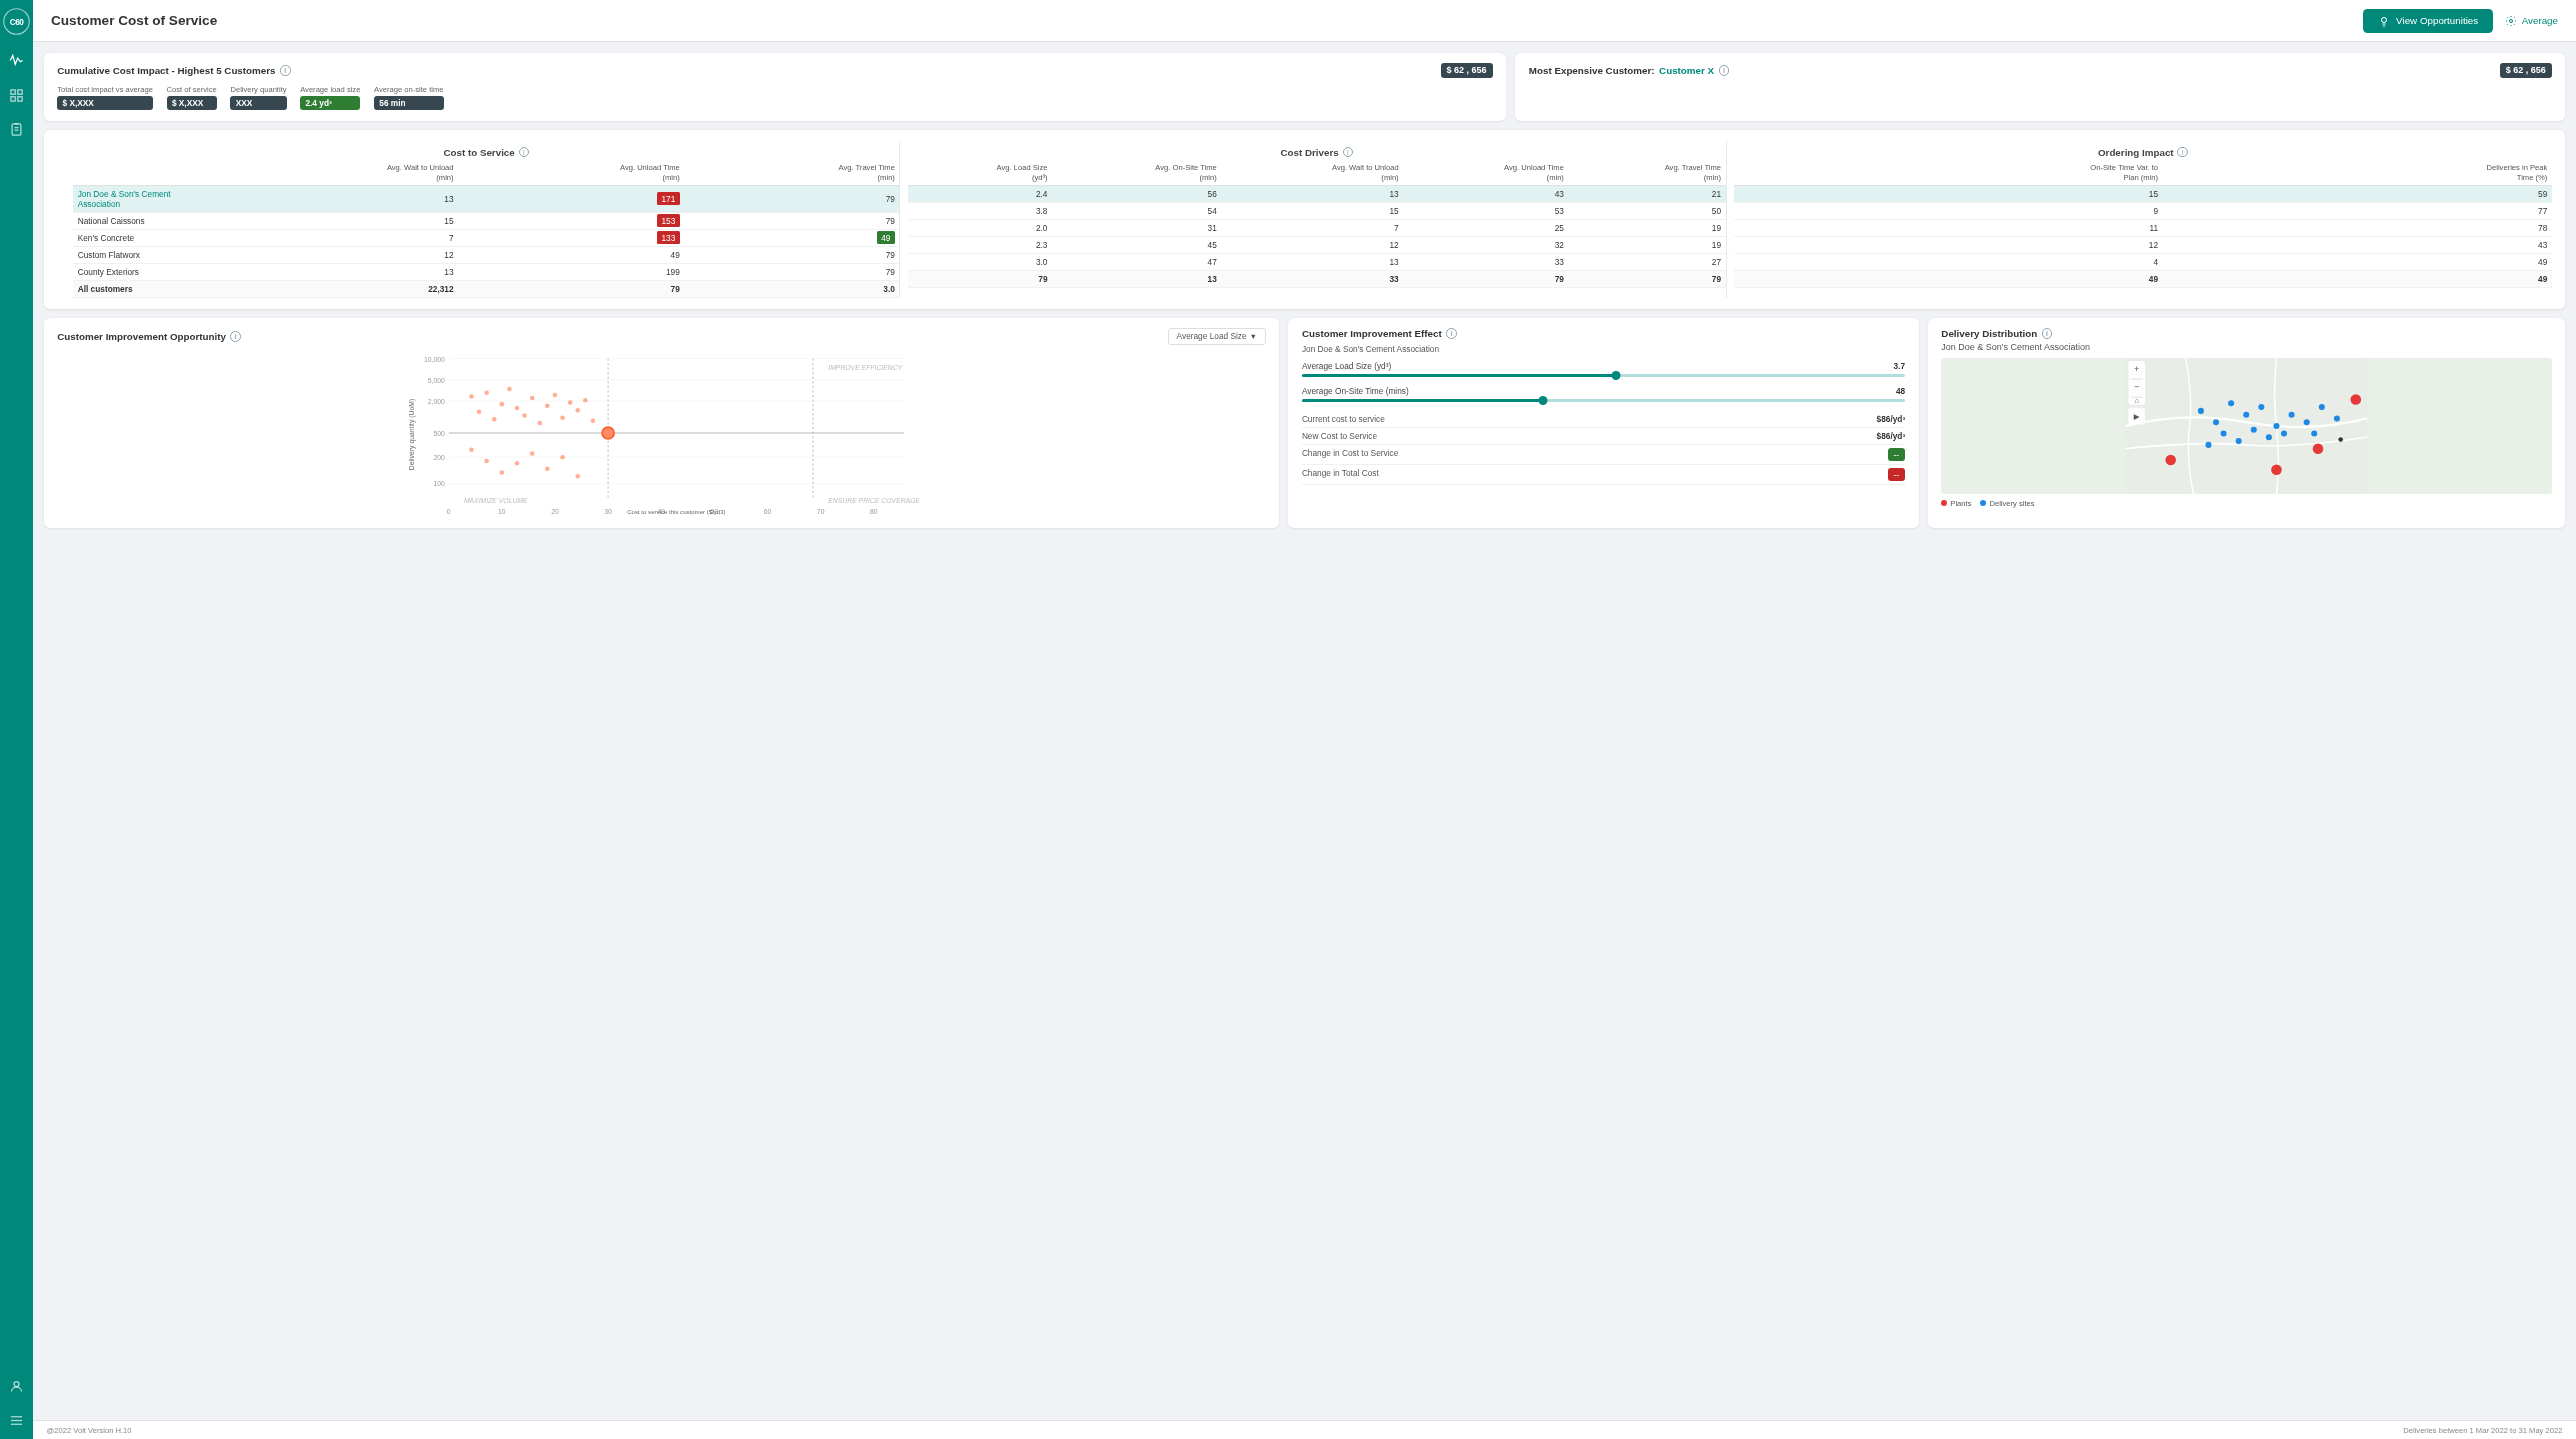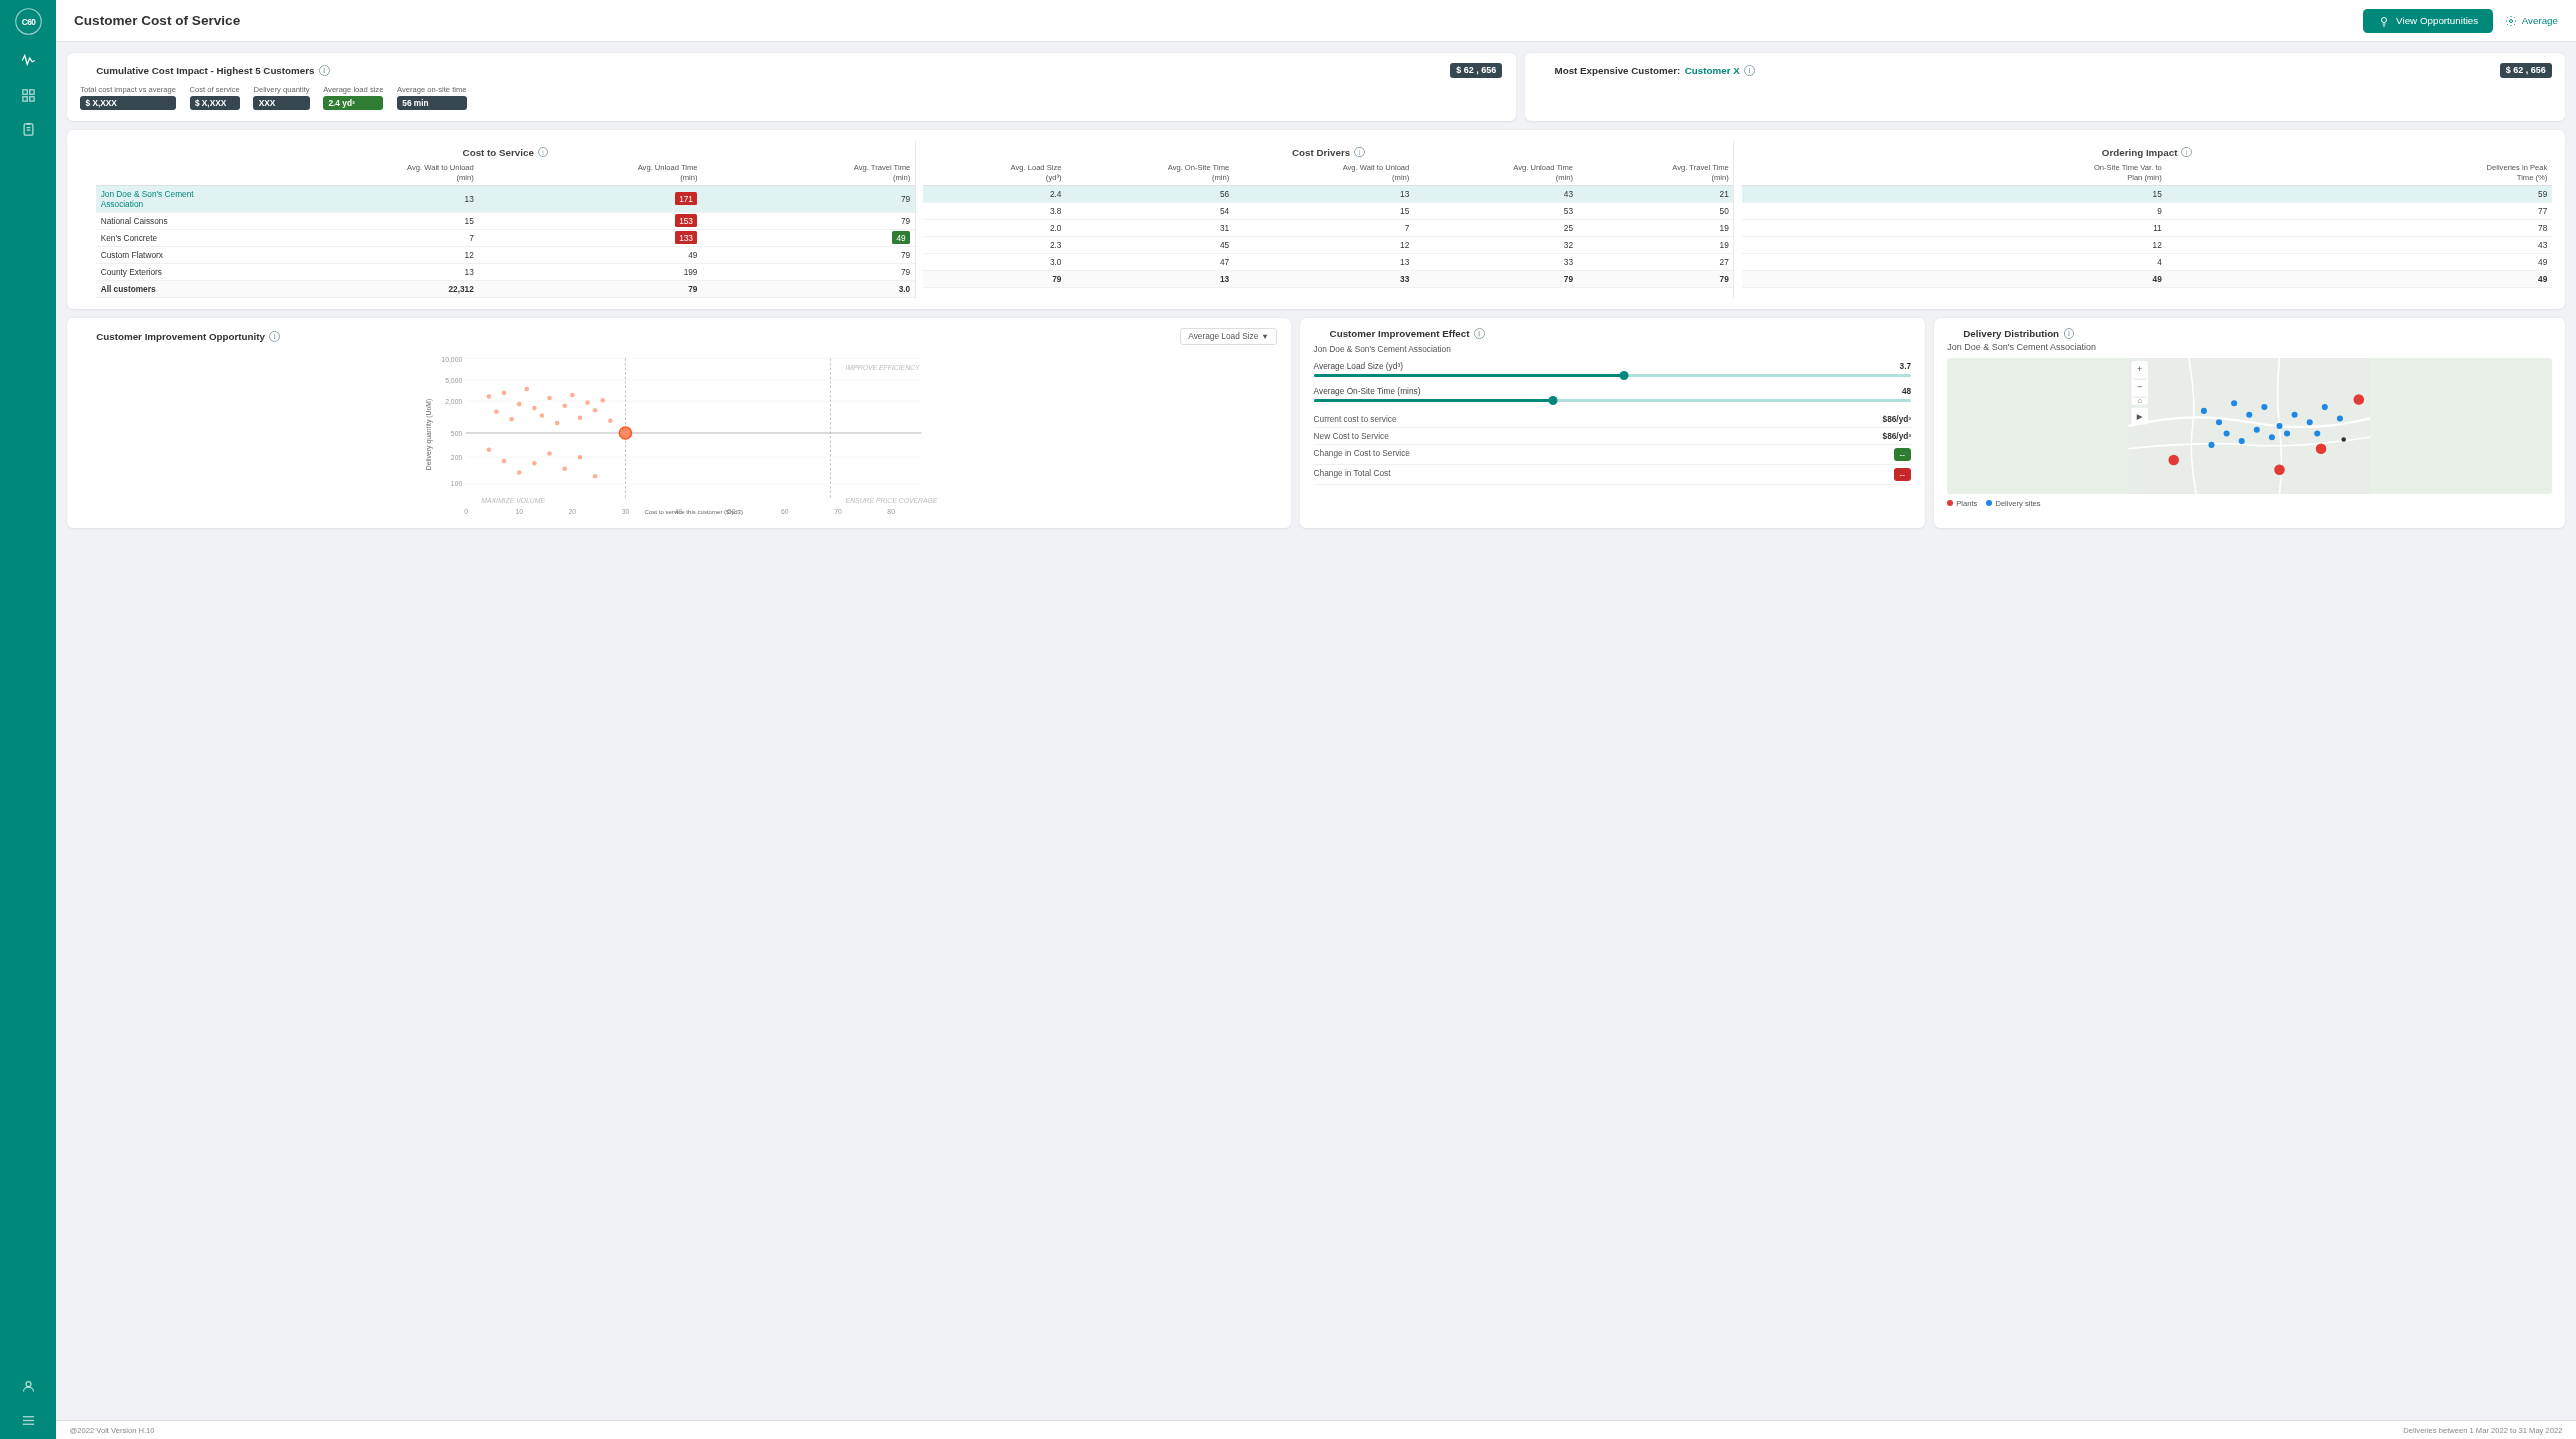--- a/index.html
+++ b/index.html
@@ -1,19 +1,19 @@
 <!DOCTYPE html>
 <html style="font-size:12px"><head>
   <meta charset="utf-8">
   <style>
     * { box-sizing: border-box; margin: 0; padding: 0; }
     body { font-family: -apple-system, BlinkMacSystemFont, 'Segoe UI', sans-serif; background: #f0f2f5; display: flex; min-height: 100vh; font-size: 9px; }
 
     
-    .sidebar { width: 56px; background: #00897b; display: flex; flex-direction: column; align-items: center; padding: 7.6px 0; gap: 13.6px; flex-shrink: 0; }
+    .sidebar { width: 33px; background: #00897b; display: flex; flex-direction: column; align-items: center; padding: 7.6px 0; gap: 13.6px; flex-shrink: 0; }
     .sidebar-icon { width: 21px; height: 21px; display: flex; align-items: center; justify-content: center; color: rgba(255,255,255,0.7); cursor: pointer; border-radius: 3px; }
     .sidebar-icon.active { color: #fff; }
     .sidebar-icon svg { width: 15px; height: 15px; }
 
     
     .main { flex: 1; display: flex; flex-direction: column; overflow: hidden; }
 
     
     .header { background: #fff; padding: 0 18px; height: 42px; display: flex; align-items: center; justify-content: space-between; border-bottom: 0.8px solid #e0e0e0; }
     .header-title { font-size: 13.6px; font-weight: 600; color: #333; }
@@ -26,21 +26,21 @@
 
     
     .card { background: #fff; border-radius: 6px; padding: 10.6px 13.6px; box-shadow: 0 0.8px 2.3px rgba(0,0,0,0.08); }
 
     
     .top-row { display: flex; gap: 9px; }
     .cumulative-card { flex: 0 0 58%; }
     .expensive-card { flex: 1; }
 
     .card-header-row { display: flex; align-items: center; justify-content: space-between; margin-bottom: 7.6px; }
-    .card-title { font-size: 9.8px; font-weight: 600; color: #333; display: flex; align-items: center; gap: 4.5px; margin-left: 16px; }
+    .card-title { font-size: 9.8px; font-weight: 600; color: #333; display: flex; align-items: center; gap: 4.5px; }
     .badge-teal { background: #37474f; color: #fff; border-radius: 3px; padding: 2.3px 6px; font-size: 9px; font-weight: 600; }
 
     .metrics-row { display: flex; gap: 13.6px; align-items: center; }
     .metric { display: flex; flex-direction: column; gap: 1.5px; }
     .metric-label { font-size: 7.6px; color: #666; white-space: nowrap; }
     .metric-value { background: #37474f; color: #fff; border-radius: 3px; padding: 2.3px 5.3px; font-size: 8.3px; font-weight: 600; }
     .metric-value.green { background: #2e7d32; }
 
     .info-icon { width: 10.6px; height: 10.6px; border-radius: 50%; border: 1.1px solid #90a4ae; color: #90a4ae; font-size: 6.8px; display: inline-flex; align-items: center; justify-content: center; cursor: pointer; flex-shrink: 0; }
 

